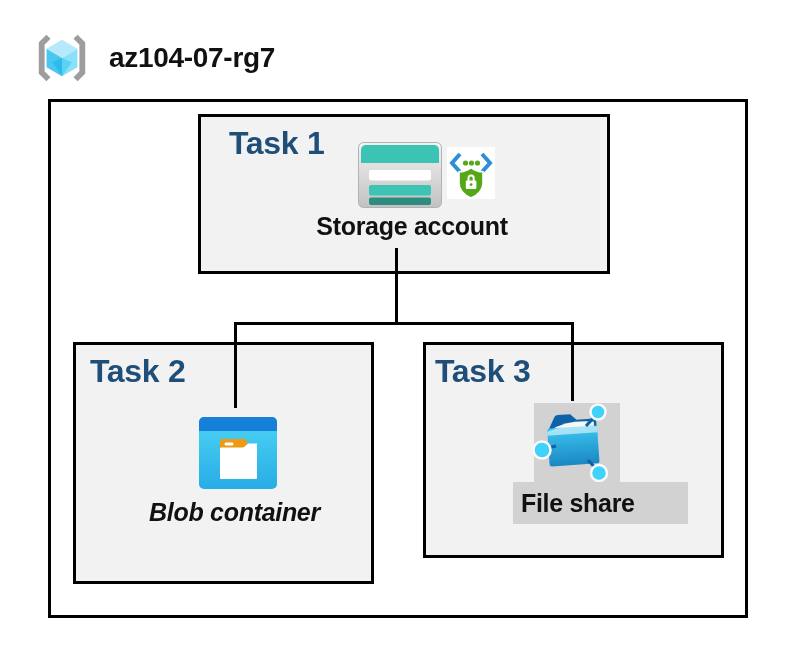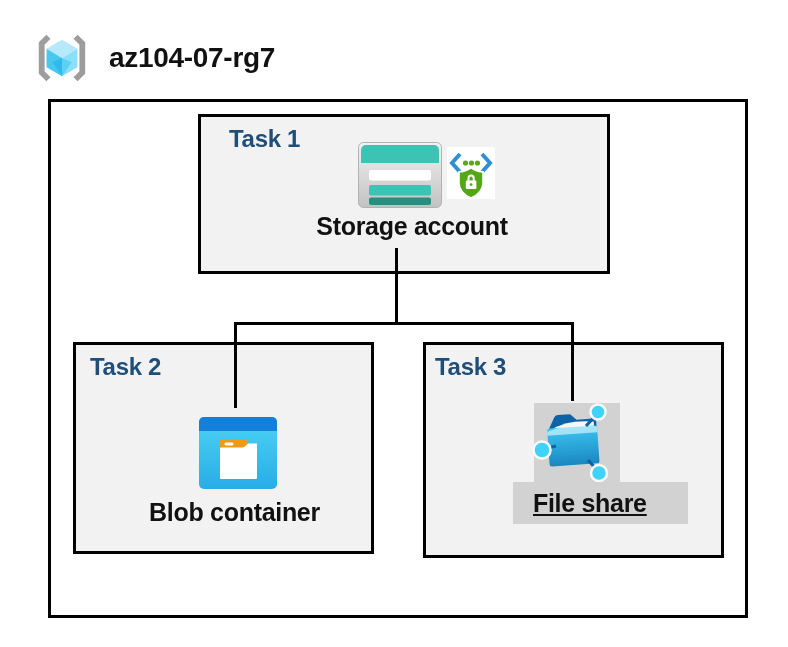--- a/index.html
+++ b/index.html
@@ -28,61 +28,61 @@
     background: #fff;
   }
 
   
   .task-box {
     position: absolute;
     background: var(--box-bg, #f2f2f2);
     border: 3px solid var(--border, #000);
   }
   .task1 { left: 198px; top: 103px; width: 412px; height: 160px; }
-  .task2 { left: 73px;  top: 331px; width: 301px; height: 212px; }
+  .task2 { left: 73px;  top: 331px; width: 301px; height: 242px; }
   .task3 { left: 423px; top: 331px; width: 301px; height: 216px; }
 
   .task-label {
     position: absolute; top: 8px;
-    font-size: 24px; font-weight: 700;
+    font-size: 32px; font-weight: 700;
     color: var(--task-label, #1f4e79);
     letter-spacing: -0.3px;
   }
   .task1 .task-label { left: 28px; }
   .task2 .task-label { left: 14px; }
   .task3 .task-label { left: 9px; }
 
   .item-label {
     position: absolute;
     font-size: 25px; font-weight: 700; color: #111;
     letter-spacing: -0.3px;
     white-space: nowrap;
   }
   .task1 .item-label { top: 95px; left: 18px; width: 100%; text-align: center; transform: translateX(-10px); }
-  .task2 .item-label { top: 153px; left: 0; width: 100%; text-align: center; transform: translateX(11px); }
+  .task2 .item-label { top: 153px; left: 0; width: 100%; text-align: center; transform: translateX(11px); font-style: italic; }
 
   
   .storage-icon-wrap { position: absolute; left: 157px; top: 25px; width: 84px; height: 66px; }
   .sas-icon-wrap     { position: absolute; left: 246px; top: 30px; width: 48px; height: 52px; background:#fff; }
   .blob-icon-wrap    { position: absolute; left: 123px; top: 72px; width: 78px; height: 72px; }
 
   
   .fileshare-icon-bg {
     position: absolute; left: 108px; top: 58px;
     width: 86px; height: 79px;
     background: var(--gray-highlight, #d2d2d2);
   }
   .fileshare-label-bg {
     position: absolute; left: 87px; top: 137px;
     width: 175px; height: 42px;
     background: var(--gray-highlight, #d2d2d2);
     display: flex; align-items: center;
   }
   .fileshare-label-bg .item-label {
-    position: static; padding-left: 20px; text-decoration: underline;
+    position: static; padding-left: 8px;
   }
   .fileshare-icon-wrap { position: absolute; left: 103px; top: 52px; width: 96px; height: 92px; }
 
   
   .connector { position: absolute; background: #000; z-index: 5; }
   .line-a { left: 395px; top: 237px; width: 3px; height: 77px; }
   .line-b { left: 234px; top: 311px; width: 340px; height: 3px; }
   .line-c { left: 234px; top: 311px; width: 3px; height: 86px; }
   .line-d { left: 571px; top: 311px; width: 3px; height: 79px; }
 </style>

